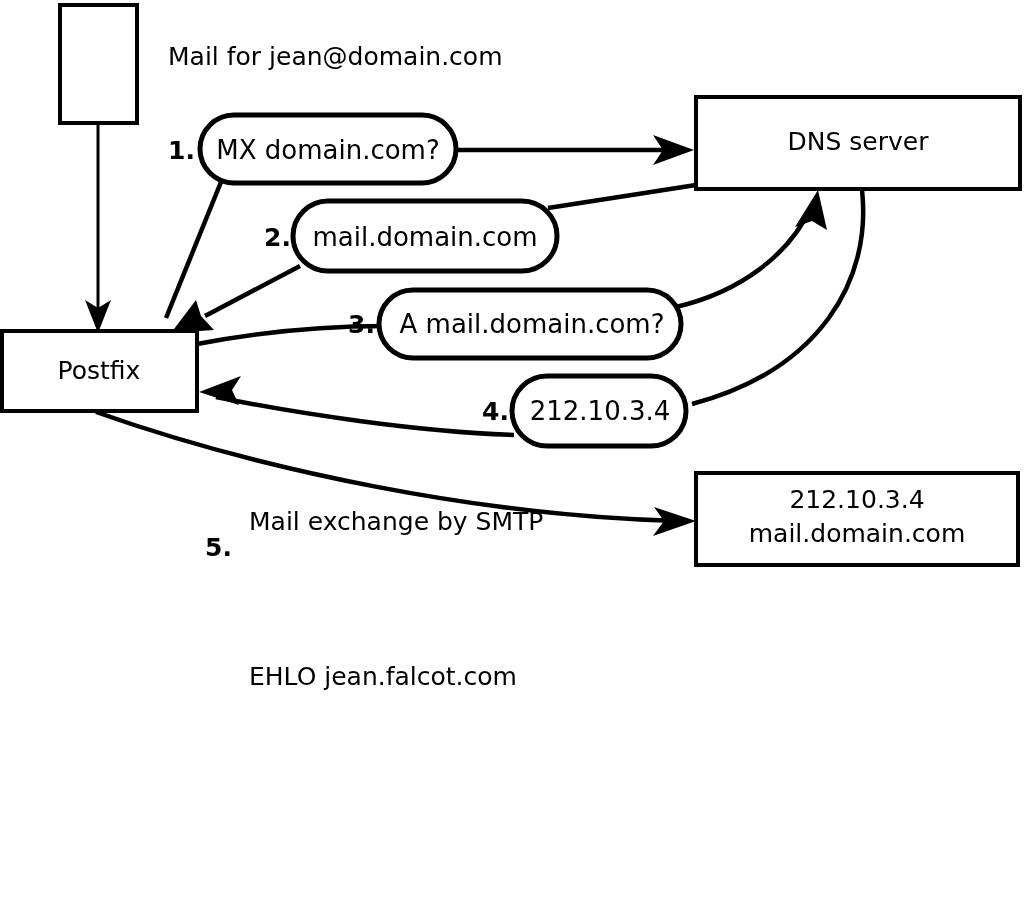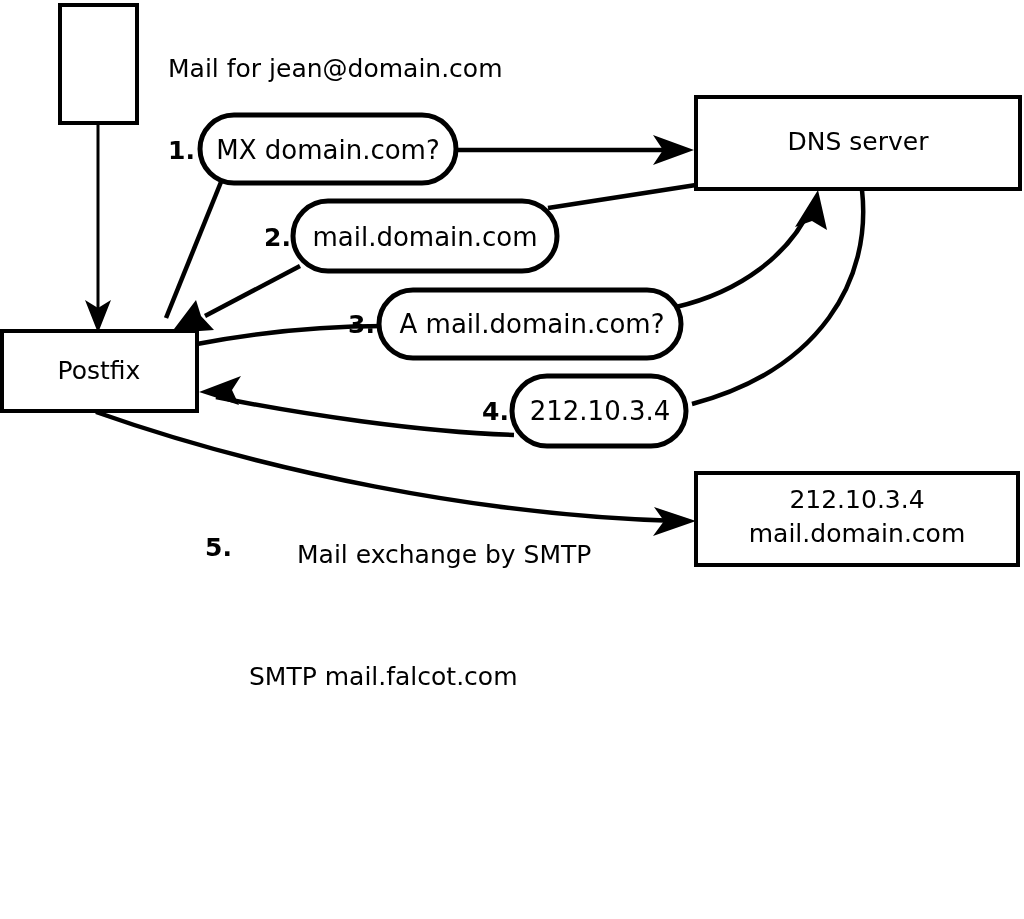--- a/index.html
+++ b/index.html
@@ -75,31 +75,30 @@
   }
   .caption-text {
     position: absolute;
     font-family: "DejaVu Sans", "Liberation Sans", sans-serif;
     font-size: 25px;
     color: #000000;
     white-space: pre;
   }
   #mail-for-label {
     left: 168px;
-    top: 54px;
+    top: 42px;
   }
   #step5-number {
     left: 205px;
     top: 533px;
     font-weight: bold;
   }
   #step5-label {
     left: 249px;
-    top: 540px;
-    margin-left: 48px;
+    top: 507px;
   }
   #smtp-transcript {
     left: 249px;
     top: 597px;
     line-height: 32px;
   }
   .transcript-line {
     display: block;
   }
 </style>
@@ -166,21 +165,21 @@
 
   </svg>
 
   <div class="caption-text" id="mail-for-label">Mail for jean@domain.com</div>
 
   <div class="caption-text" id="step5-number">5.</div>
 
   <div class="caption-text" id="step5-label">Mail exchange by SMTP</div>
 
   <div class="caption-text" id="smtp-transcript">
-    <span class="transcript-line">SMTP mail.falcot.com</span>
+    <span class="transcript-line">EHLO jean.falcot.com</span>
     
     
     
     
     
     
     
   </div>
 
 </div>

